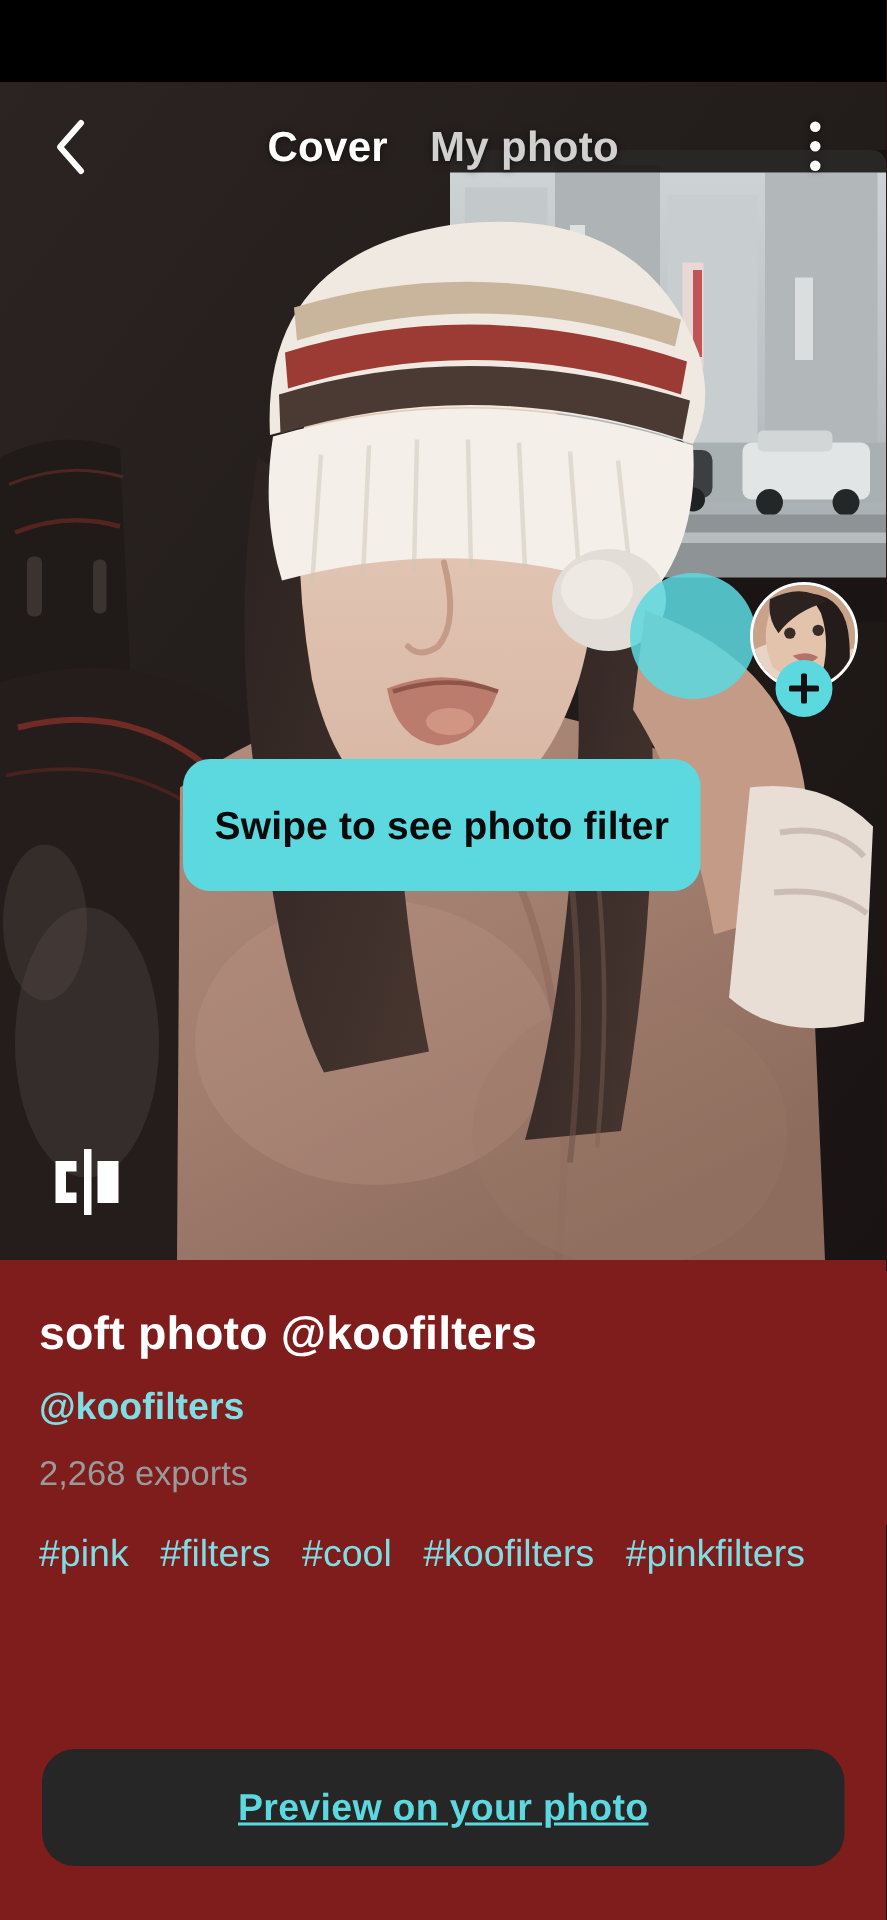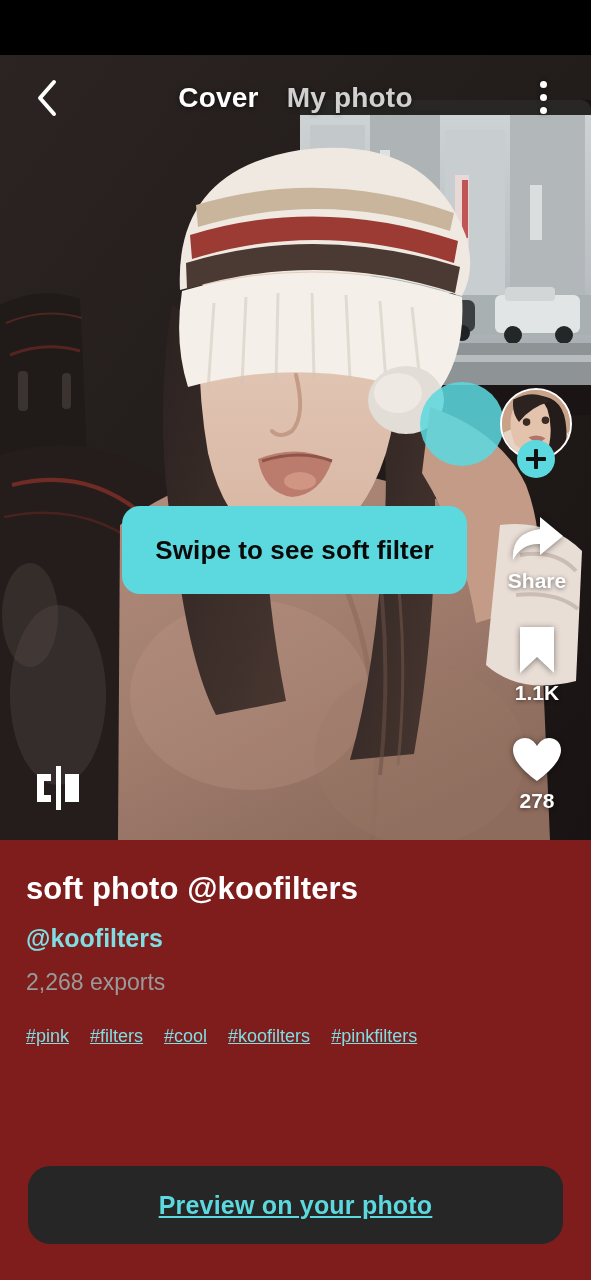--- a/index.html
+++ b/index.html
@@ -102,21 +102,21 @@
   .filter-title {
     color:#ffffff; font-size:31px; font-weight:bold; line-height:40px;
     margin-top:24px; letter-spacing:.1px;
   }
   .handle {
     display:inline-block; color:#7fdee3; font-size:25px; font-weight:bold;
     line-height:34px; margin-top:12px; cursor:pointer;
   }
   .exports { color:#9a9a9a; font-size:23px; line-height:30px; margin-top:12px; }
   .tags { margin-top:24px; display:flex; flex-wrap:wrap; gap:0 21px; }
-  .tag { color:#7fdee3; font-size:18px; line-height:30px; cursor:pointer;text-decoration:underline; }
+  .tag { color:#7fdee3; font-size:25px; line-height:30px; cursor:pointer; }
 
   
   .cta {
     position:absolute; left:28px; bottom:36px; width:535px; height:78px;
     background:#262626; border-radius:22px; border:none;
     display:flex; align-items:center; justify-content:center; cursor:pointer;
   }
   .cta span { color:#5cd8df; font-size:25px; font-weight:bold; letter-spacing:.2px;text-decoration:underline; }
 </style>
 </head>
@@ -296,46 +296,23 @@
         <circle cx="46" cy="32" r="4" fill="#3a2b24"></circle>
         <path d="M28 50 q10 -4 18 1 q-8 8 -18 -1 Z" fill="#b4736a"></path>
       </svg>
     </div>
     <div class="follow-badge">
       <span class="plus"></span>
     </div>
   </div>
 
   <div class="swipe-tip">
-    <span>Swipe to see soft filter</span>
-  </div>
-
-  <div class="rail">
-
-    <div class="rail-item">
-      <svg width="54" height="48" viewBox="0 0 54 48">
-        <path d="M30 2 L53 21 L30 40 L30 29 Q12 28 3 45 Q1 18 30 14 Z" fill="#fff"></path>
-      </svg>
-      <div class="rail-label">Share</div>
-    </div>
-
-    <div class="rail-item">
-      <svg width="42" height="50" viewBox="0 0 42 50">
-        <path d="M4 2 L38 2 L38 48 L21 32 L4 48 Z" fill="#fff"></path>
-      </svg>
-      <div class="rail-label">1.1K</div>
-    </div>
-
-    <div class="rail-item">
-      <svg width="50" height="46" viewBox="0 0 50 46">
-        <path d="M25 44 C6 30 1 20 1 13 C1 5 7 1 13 1 C18 1 22 4 25 9 C28 4 32 1 37 1 C43 1 49 5 49 13 C49 20 44 30 25 44 Z" fill="#fff"></path>
-      </svg>
-      <div class="rail-label">278</div>
-    </div>
-  </div>
+    <span>Swipe to see photo filter</span>
+  </div>
+
 
   <div class="compare-btn">
     <svg width="50" height="48" viewBox="0 0 50 48">
       <path d="M4 10 L18 10 L18 17 L11 17 L11 31 L18 31 L18 38 L4 38 Z" fill="#fff"></path>
       <rect x="23" y="2" width="5" height="44" fill="#fff"></rect>
       <path d="M32 10 L46 10 L46 38 L32 38 Z" fill="#fff"></path>
     </svg>
   </div>
 
   <div class="info">

